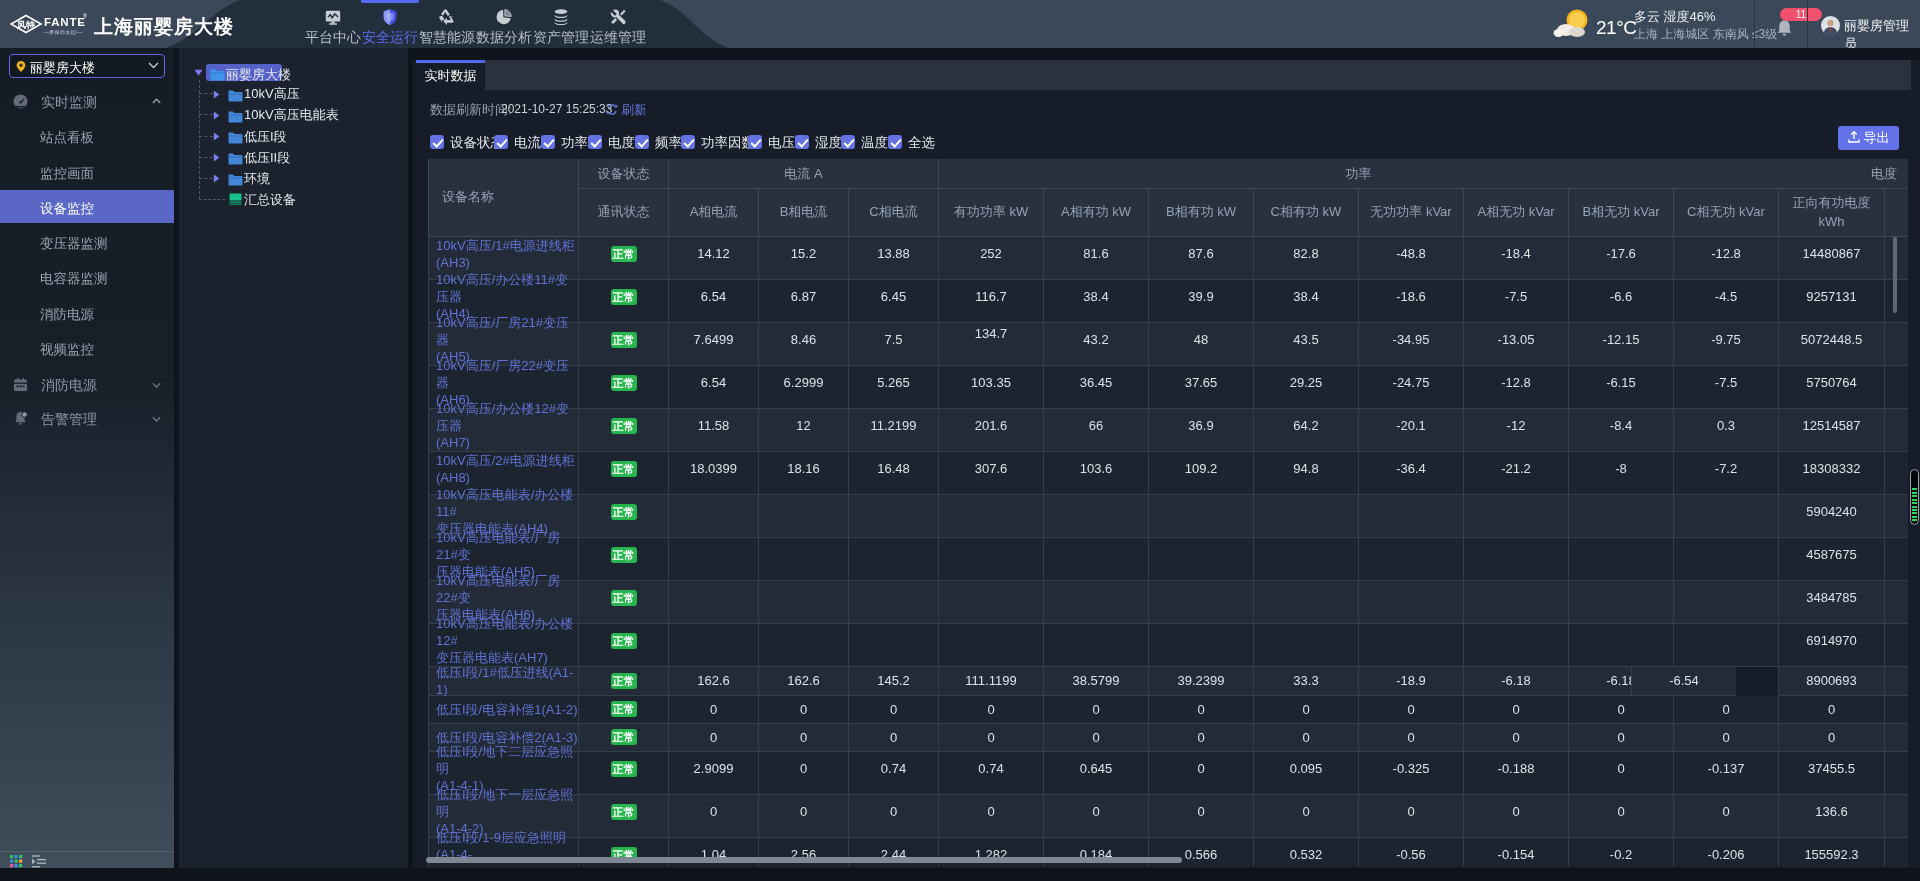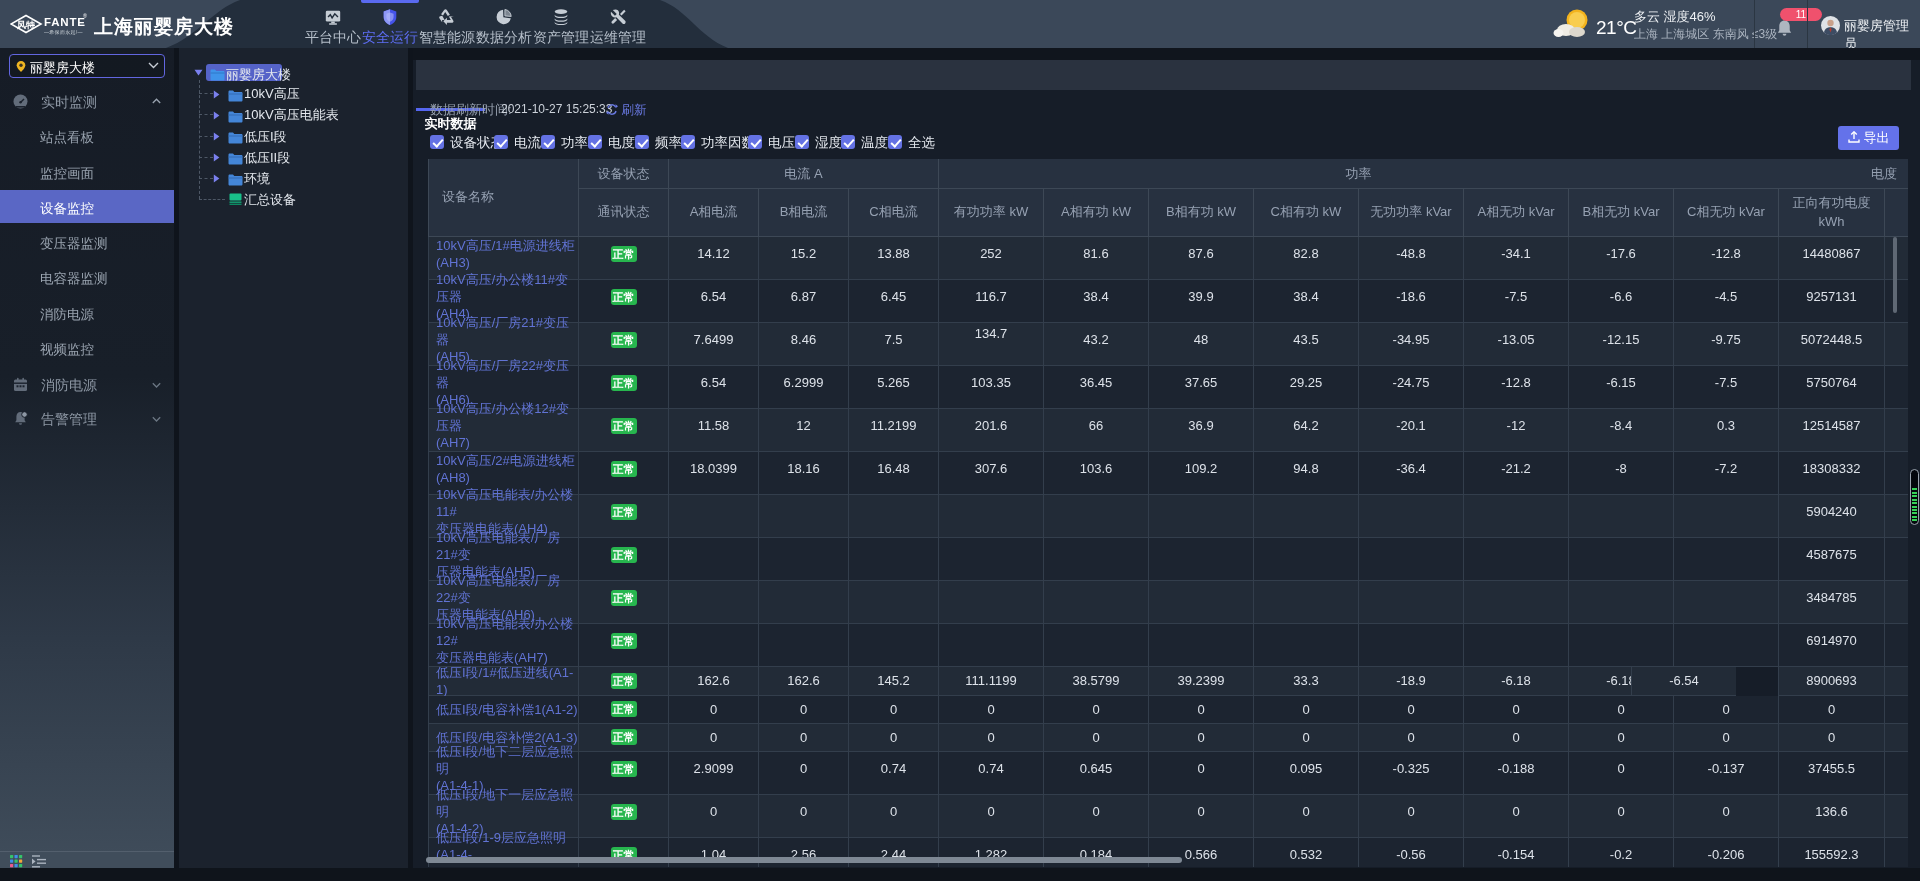--- a/index.html
+++ b/index.html
@@ -15,21 +15,21 @@
   .nav-item.active .nlab { color:#5d6df2; }
   #sidebar { position:absolute; left:0; top:48px; width:174px; height:820px;
      background:linear-gradient(180deg,#161c26 0%,#181f29 40%,#2e3947 72%,#404d5b 100%); }
   #sideDrop { position:absolute; left:9px; top:6px; width:156px; height:24px; border:1px solid #6266e0; border-radius:4px; background:rgba(10,14,20,.25); }
   #sideBottom { position:absolute; left:0; top:803px; width:174px; height:17px; background:#404d5b; border-top:1px solid #535f6d; }
   #treePanel { position:absolute; left:179px; top:48px; width:229px; height:820px; background:#1b222d; }
   .trow { position:absolute; white-space:nowrap; font-size:13px; color:#e4e8ee; }
   #main { position:absolute; left:413px; top:48px; width:1507px; height:820px; background:#161d28; }
   #topgap { position:absolute; left:413px; top:48px; width:1507px; height:12px; background:#10151d; }
   #tabbar { position:absolute; left:416px; top:60px; width:1495px; height:30px; background:#2a323f; }
-  #tabactive { position:absolute; left:0; top:0; width:69px; height:30px; background:#161d28; border-top:3px solid #5566f0; color:#fff; font-weight:bold; font-size:13px; text-align:center; line-height:26px;margin-top:48px; }
+  #tabactive { position:absolute; left:0; top:0; width:69px; height:30px; background:#161d28; border-top:3px solid #5566f0; color:#fff; font-weight:normal; font-size:13px; text-align:center; line-height:26px; }
   #refreshrow { position:absolute; left:430px; top:101px; font-size:13px; width:600px; height:16px; } #refreshrow span { white-space:nowrap; }
   #chkrow { position:absolute; left:413px; top:135px; width:1507px; height:15px; }
   .chk { position:absolute; top:0; width:14px; height:14px; background:#6472e4; border-radius:3px; }
   .chk:after { content:""; position:absolute; left:4.5px; top:1.5px; width:4px; height:8px; border:solid #fff; border-width:0 2px 2px 0; transform:rotate(42deg); }
   .chklab { position:absolute; top:0px; font-size:13.5px; color:#e4e8ee; white-space:nowrap; line-height:15px; }
   #exportbtn { position:absolute; left:1838px; top:126px; width:61px; height:24px; background:#6472ea; border-radius:3px; color:#fff; font-size:13px; text-align:center; line-height:24px; }
   #tbl { position:absolute; left:428px; top:159px; width:1480px; height:708px; overflow:hidden; font-size:13px; }
   .hcell { position:absolute; background:#273140; color:#96a1b2; border-left:1px solid #3d4856; border-bottom:1px solid #3d4856; display:flex; align-items:center; justify-content:center; text-align:center; }
   .bcell { position:absolute; border-left:1px solid #333e4c; border-bottom:1px solid #333e4c; display:flex; align-items:center; justify-content:center; color:#dde2e9; }
   .bcell.name { justify-content:flex-start; padding-left:7px; color:#6173d4; line-height:17px; }
@@ -342,21 +342,21 @@
         <span class="badge">正常</span>
       </div>
 <div class="bcell" style="left:240px;top:77.5px;width:90px;height:43px;background:#222b37;padding-bottom:8px">14.12</div>
 <div class="bcell" style="left:330px;top:77.5px;width:90px;height:43px;background:#222b37;padding-bottom:8px">15.2</div>
 <div class="bcell" style="left:420px;top:77.5px;width:90px;height:43px;background:#222b37;padding-bottom:8px">13.88</div>
 <div class="bcell" style="left:510px;top:77.5px;width:105px;height:43px;background:#222b37;padding-bottom:8px">252</div>
 <div class="bcell" style="left:615px;top:77.5px;width:105px;height:43px;background:#222b37;padding-bottom:8px">81.6</div>
 <div class="bcell" style="left:720px;top:77.5px;width:105px;height:43px;background:#222b37;padding-bottom:8px">87.6</div>
 <div class="bcell" style="left:825px;top:77.5px;width:105px;height:43px;background:#222b37;padding-bottom:8px">82.8</div>
 <div class="bcell" style="left:930px;top:77.5px;width:105px;height:43px;background:#222b37;padding-bottom:8px">-48.8</div>
-<div class="bcell" style="left:1035px;top:77.5px;width:105px;height:43px;background:#222b37;padding-bottom:8px">-34.1</div>
+<div class="bcell" style="left:1035px;top:77.5px;width:105px;height:43px;background:#222b37;padding-bottom:8px">-18.4</div>
 <div class="bcell" style="left:1140px;top:77.5px;width:105px;height:43px;background:#222b37;padding-bottom:8px">-17.6</div>
 <div class="bcell" style="left:1245px;top:77.5px;width:105px;height:43px;background:#222b37;padding-bottom:8px">-12.8</div>
 <div class="bcell" style="left:1350px;top:77.5px;width:106px;height:43px;background:#222b37;padding-bottom:8px">14480867</div>
 <div class="bcell" style="left:1456px;top:77.5px;width:24px;height:43px;background:#222b37"></div>
 <div class="bcell name" style="left:0;top:120.5px;width:151px;height:43px;background:#1c2430;padding-bottom:8px">10kV高压/办公楼11#变压器<br>(AH4)</div>
 <div class="bcell" style="left:150px;top:120.5px;width:90px;height:43px;background:#1c2430;padding-bottom:8px">
         <span class="badge">正常</span>
       </div>
 <div class="bcell" style="left:240px;top:120.5px;width:90px;height:43px;background:#1c2430;padding-bottom:8px">6.54</div>
 <div class="bcell" style="left:330px;top:120.5px;width:90px;height:43px;background:#1c2430;padding-bottom:8px">6.87</div>

